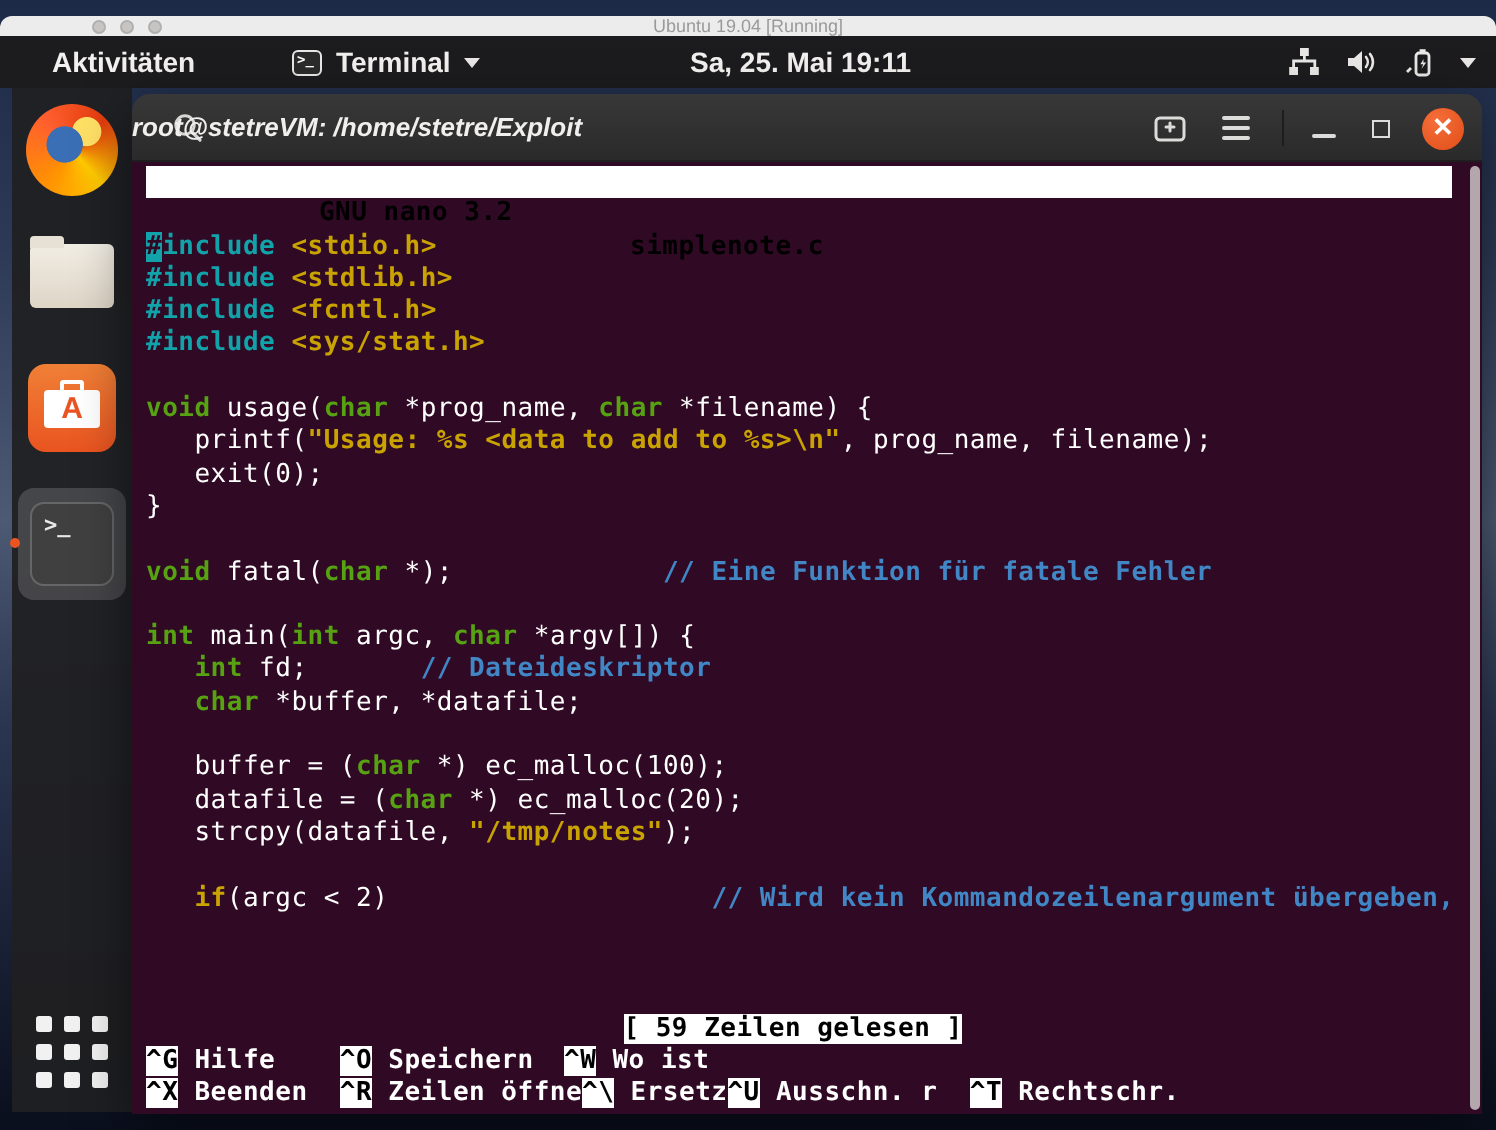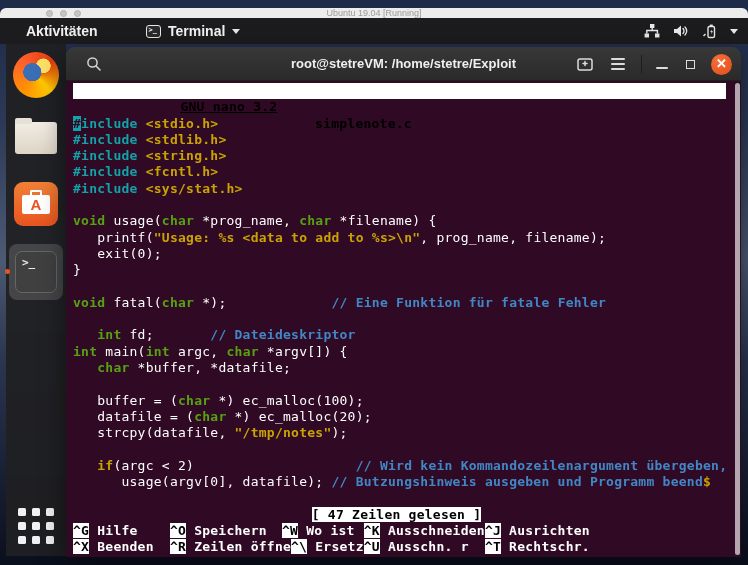--- a/index.html
+++ b/index.html
@@ -56,35 +56,35 @@
   .term-glyph{position:absolute;left:6px;top:4px;color:#e8e8e8;font-family:"DejaVu Sans Mono",monospace;font-size:11px;font-weight:bold;}
   .dock-grid{bottom:10px;width:40px;height:40px;display:grid;grid-template-columns:repeat(3,8px);grid-template-rows:repeat(3,8px);gap:6px;justify-content:center;align-content:center;}
   .dock-grid span{background:#f1f1f1;border-radius:1.5px;}
   
   .terminal-window{
     position:absolute;left:66px;top:47px;width:675px;height:510px;
     border-radius:9px 9px 0 0;overflow:hidden;box-shadow:0 8px 26px rgba(0,0,0,0.5);
   }
   .term-titlebar{position:absolute;top:0;left:0;right:0;height:34px;background:linear-gradient(#383838,#2a2a2a);border-bottom:1px solid #1e1e1e;box-sizing:border-box;}
   .tb-search{position:absolute;left:20px;top:9px;}
-  .term-title{position:absolute;left:0;right:0;top:0;line-height:34px;text-align:center;color:#f0efed;font-weight:bold;font-size:13px;}
+  .term-title{position:absolute;left:0;right:0;top:0;line-height:34px;color:#f0efed;font-weight:bold;font-size:13px;font-style:italic;}
   .tb-right{position:absolute;right:9px;top:0;height:34px;display:flex;align-items:center;}
   .tb-btn{display:flex;align-items:center;justify-content:center;}
   .tb-newtab{margin-right:18px;}
   .tb-menu{margin-right:16px;display:flex;flex-direction:column;gap:3px;}
   .tb-menu i{width:14px;height:2px;background:#dcdcda;border-radius:1px;}
   .tb-sep{width:1px;height:18px;background:#1d1d1d;margin-right:14px;}
   .tb-min{width:12px;height:2px;background:#dcdcda;border-radius:1px;margin-right:18px;margin-top:8px;}
   .tb-restore{width:9px;height:9px;border:1.5px solid #dcdcda;box-sizing:border-box;margin-right:16px;position:relative;}
   .tb-close{width:21px;height:21px;border-radius:50%;background:radial-gradient(circle at 35% 30%,#f56e3a,#e14e17);color:#fff;font-size:13px;font-weight:bold;line-height:20px;text-align:center;}
   
   .mono{font-family:"DejaVu Sans Mono",monospace;font-size:13px;line-height:16.3px;letter-spacing:0.25px;}
   .term-content{position:absolute;top:34px;left:0;right:0;bottom:0;background:#300a24;}
   .nano-titlebar{position:absolute;top:2px;left:7px;width:653px;height:16.3px;background:#ffffff;color:#000;white-space:pre;font-weight:bold;}
-  .nano-version{margin-left:59px;text-decoration:underline;}
+  .nano-version{margin-left:38px;}
   .nano-file{position:absolute;left:242px;}
   .code-area{position:absolute;top:34.6px;left:7px;}
   .cl{height:16.3px;white-space:pre;}
   .c-fg{color:#ffffff;}
   .c-gr{color:#57a212;font-weight:bold;}
   .c-yl{color:#c9a302;font-weight:bold;}
   .c-cy{color:#12a2aa;font-weight:bold;}
   .c-bl{color:#4187c6;font-weight:bold;}
   .cursor{background:#12a2aa;color:#300a24;}
   .status-row{position:absolute;top:425.8px;left:0;right:14px;text-align:center;height:16.3px;}
@@ -113,20 +113,21 @@
 
 <div class="top-panel">
   <div class="activities">Aktivitäten</div>
   <div class="app-menu">
     <span class="mini-term">
         <span class="mini-term-glyph">&gt;_</span>
       </span>
     <span>Terminal</span>
     <span class="caret"></span>
   </div>
+  <div class="clock">Sa, 25. Mai 19:11</div>
   <div class="indicators">
     <svg width="16" height="14" viewBox="0 0 16 14">
       <rect x="6" y="0" width="4.4" height="4" fill="#e9e8e6"></rect>
       <rect x="0.6" y="9.5" width="4.4" height="4" fill="#e9e8e6"></rect>
       <rect x="11" y="9.5" width="4.4" height="4" fill="#e9e8e6"></rect>
       <path d="M8.2 4v2.5M2.8 9.5V6.5h10.6v3" stroke="#e9e8e6" stroke-width="1.4" fill="none"></path>
     </svg>
     <svg width="16" height="14" viewBox="0 0 16 14">
       <polygon points="1,5 4,5 8,1.5 8,12.5 4,9 1,9" fill="#e9e8e6"></polygon>
       <path d="M10 4.5a4 4 0 0 1 0 5M12 3a6.2 6.2 0 0 1 0 8" stroke="#e9e8e6" stroke-width="1.3" fill="none" stroke-linecap="round"></path>
@@ -194,53 +195,49 @@
 
   <div class="term-content mono">
     <div class="nano-titlebar">
       <span class="nano-version">GNU nano 3.2</span>
       <span class="nano-file">simplenote.c</span>
     </div>
 
     <div class="code-area" id="code-area">
         <div class="cl"><span class="c-cy cursor">#</span><span class="c-cy">include</span><span class="c-fg"> </span><span class="c-yl">&lt;stdio.h&gt;</span></div>
         <div class="cl"><span class="c-cy">#include</span><span class="c-fg"> </span><span class="c-yl">&lt;stdlib.h&gt;</span></div>
-        <div class="cl"><span class="c-cy">#include</span><span class="c-fg"> </span><span class="c-yl">&lt;string.h&gt;</span></div>
         <div class="cl"><span class="c-cy">#include</span><span class="c-fg"> </span><span class="c-yl">&lt;fcntl.h&gt;</span></div>
         <div class="cl"><span class="c-cy">#include</span><span class="c-fg"> </span><span class="c-yl">&lt;sys/stat.h&gt;</span></div>
         <div class="cl"></div>
         <div class="cl"><span class="c-gr">void</span><span class="c-fg"> usage(</span><span class="c-gr">char</span><span class="c-fg"> *prog_name, </span><span class="c-gr">char</span><span class="c-fg"> *filename) {</span></div>
         <div class="cl"><span class="c-fg">   printf(</span><span class="c-yl">"Usage: %s &lt;data to add to %s&gt;\n"</span><span class="c-fg">, prog_name, filename);</span></div>
         <div class="cl"><span class="c-fg">   exit(0);</span></div>
         <div class="cl"><span class="c-fg">}</span></div>
         <div class="cl"></div>
         <div class="cl"><span class="c-gr">void</span><span class="c-fg"> fatal(</span><span class="c-gr">char</span><span class="c-fg"> *);             </span><span class="c-bl">// Eine Funktion für fatale Fehler</span></div>
         <div class="cl"></div>
+        <div class="cl"><span class="c-gr">int</span><span class="c-fg"> main(</span><span class="c-gr">int</span><span class="c-fg"> argc, </span><span class="c-gr">char</span><span class="c-fg"> *argv[]) {</span></div>
         <div class="cl"><span class="c-fg">   </span><span class="c-gr">int</span><span class="c-fg"> fd;       </span><span class="c-bl">// Dateideskriptor</span></div>
-        <div class="cl"><span class="c-gr">int</span><span class="c-fg"> main(</span><span class="c-gr">int</span><span class="c-fg"> argc, </span><span class="c-gr">char</span><span class="c-fg"> *argv[]) {</span></div>
         <div class="cl"><span class="c-fg">   </span><span class="c-gr">char</span><span class="c-fg"> *buffer, *datafile;</span></div>
         <div class="cl"></div>
         <div class="cl"><span class="c-fg">   buffer = (</span><span class="c-gr">char</span><span class="c-fg"> *) ec_malloc(100);</span></div>
         <div class="cl"><span class="c-fg">   datafile = (</span><span class="c-gr">char</span><span class="c-fg"> *) ec_malloc(20);</span></div>
         <div class="cl"><span class="c-fg">   strcpy(datafile, </span><span class="c-yl">"/tmp/notes"</span><span class="c-fg">);</span></div>
         <div class="cl"></div>
         <div class="cl"><span class="c-fg">   </span><span class="c-yl">if</span><span class="c-fg">(argc &lt; 2)                    </span><span class="c-bl">// Wird kein Kommandozeilenargument übergeben,</span></div>
-        <div class="cl"><span class="c-fg">      usage(argv[0], datafile); </span><span class="c-bl">// Butzungshinweis ausgeben und Programm beend</span><span class="c-yl">$</span></div>
       </div>
 
     <div class="status-row">
-      <span class="status-pill">[ 47 Zeilen gelesen ]</span>
+      <span class="status-pill">[ 59 Zeilen gelesen ]</span>
     </div>
 
     <div class="help-row help-row-0" id="help-row-0">
         <span class="sc-item" style="left: 0px;"><span class="sc-key">^G</span><span class="sc-label"> Hilfe</span></span>
         <span class="sc-item" style="left: 96.912px;"><span class="sc-key">^O</span><span class="sc-label"> Speichern</span></span>
         <span class="sc-item" style="left: 209px;"><span class="sc-key">^W</span><span class="sc-label"> Wo ist</span></span>
-        <span class="sc-item" style="left: 290.736px;"><span class="sc-key">^K</span><span class="sc-label"> Ausschneiden</span></span>
-        <span class="sc-item" style="left: 411.876px;"><span class="sc-key">^J</span><span class="sc-label"> Ausrichten</span></span>
       </div>
     <div class="help-row help-row-1" id="help-row-1">
         <span class="sc-item" style="left: 0px;"><span class="sc-key">^X</span><span class="sc-label"> Beenden</span></span>
         <span class="sc-item" style="left: 96.912px;"><span class="sc-key">^R</span><span class="sc-label"> Zeilen öffnen</span></span>
         <span class="sc-item" style="left: 218.052px;"><span class="sc-key">^\</span><span class="sc-label"> Ersetzen</span></span>
         <span class="sc-item" style="left: 290.736px;"><span class="sc-key">^U</span><span class="sc-label"> Ausschn. r</span></span>
         <span class="sc-item" style="left: 411.876px;"><span class="sc-key">^T</span><span class="sc-label"> Rechtschr.</span></span>
       </div>
 
     <div class="scrollbar"></div>

